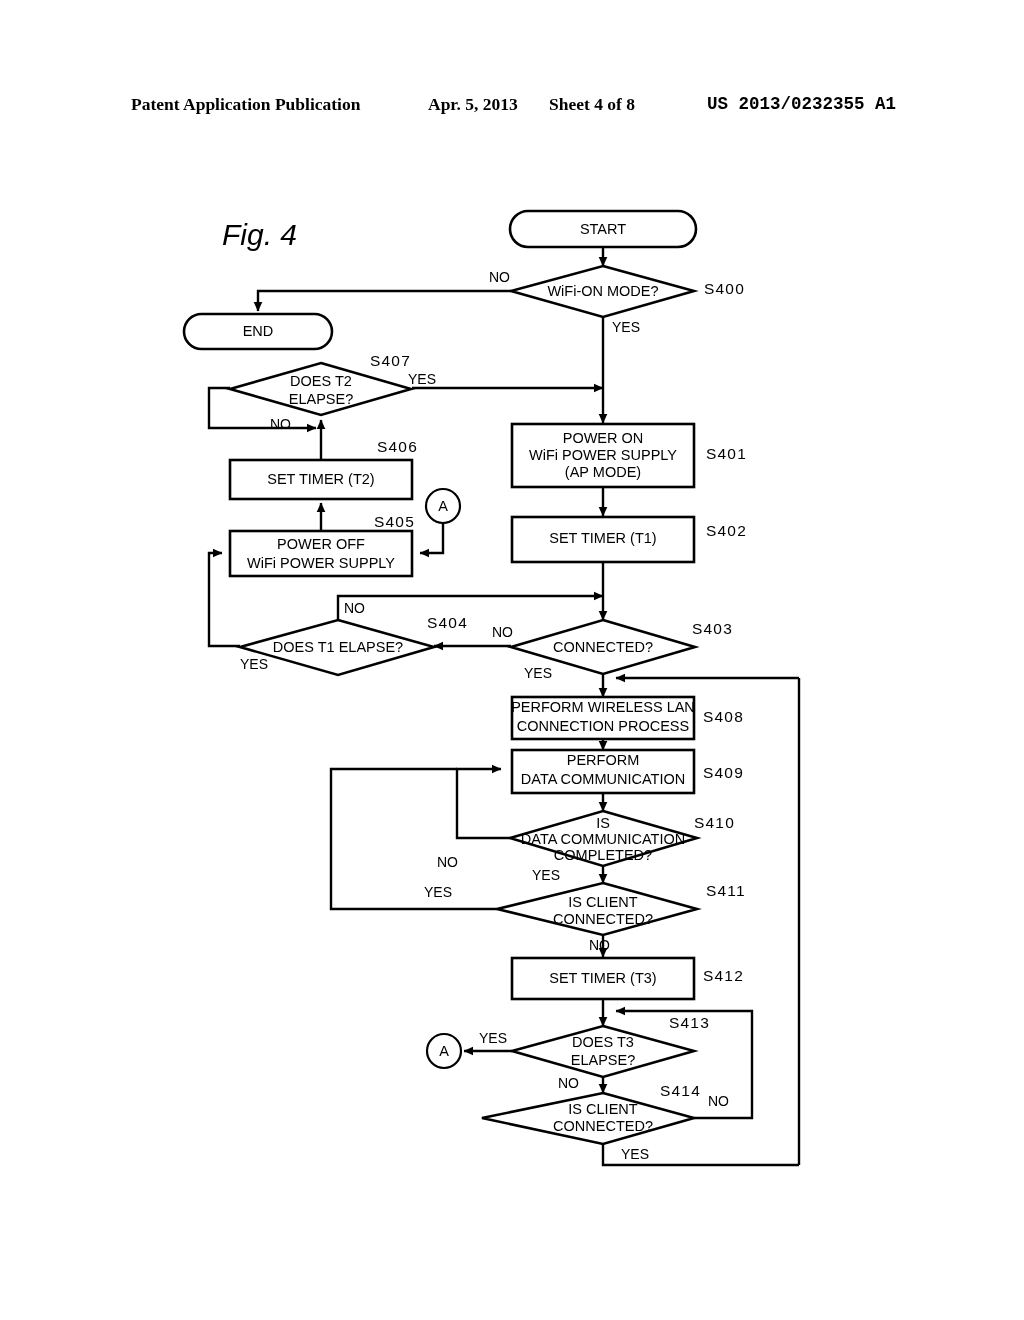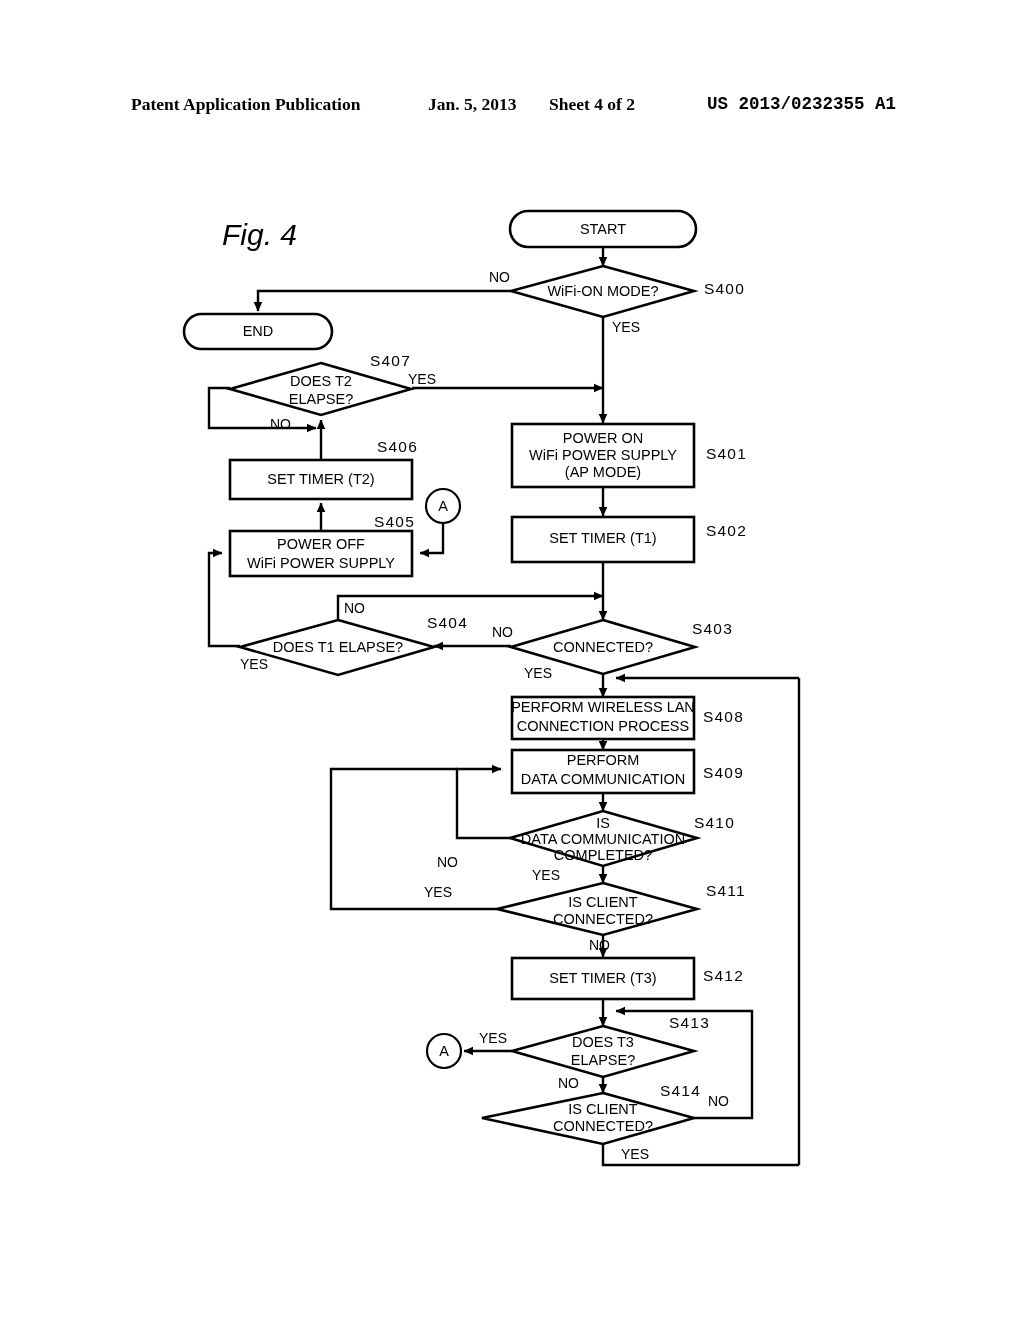--- a/index.html
+++ b/index.html
@@ -60,22 +60,22 @@
   .conn     { fill: none; stroke: #000000; stroke-width: 2.4px; }
   .circ     { fill: #ffffff; stroke: #000000; stroke-width: 2.2px; }
 </style>
 </head>
 <body>
 
 <div id="page">
 
   <div class="hdr">
     <span class="h-pub">Patent Application Publication</span>
-    <span class="h-date">Jan. 5, 2013</span>
-    <span class="h-sheet">Sheet 4 of 2</span>
+    <span class="h-date">Apr. 5, 2013</span>
+    <span class="h-sheet">Sheet 4 of 8</span>
     <span class="h-num">US 2013/0232355 A1</span>
   </div>
 
   <svg id="flow" viewBox="0 0 1024 1320">
     <defs>
       <marker id="ah" markerWidth="11" markerHeight="11" refX="9.2" refY="5.5" orient="auto" markerUnits="userSpaceOnUse">
         <path d="M0,1.1 L9.6,5.5 L0,9.9 z" fill="#000"></path>
       </marker>
     </defs>
 

